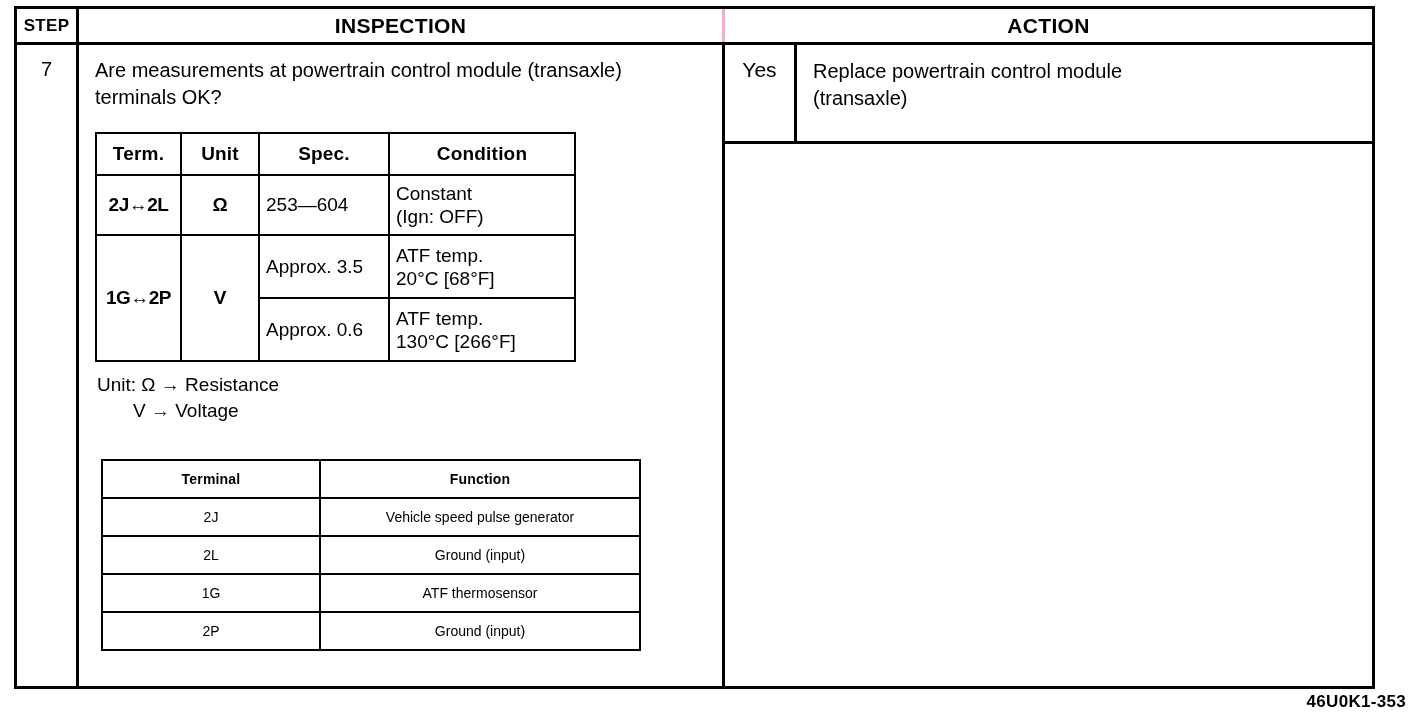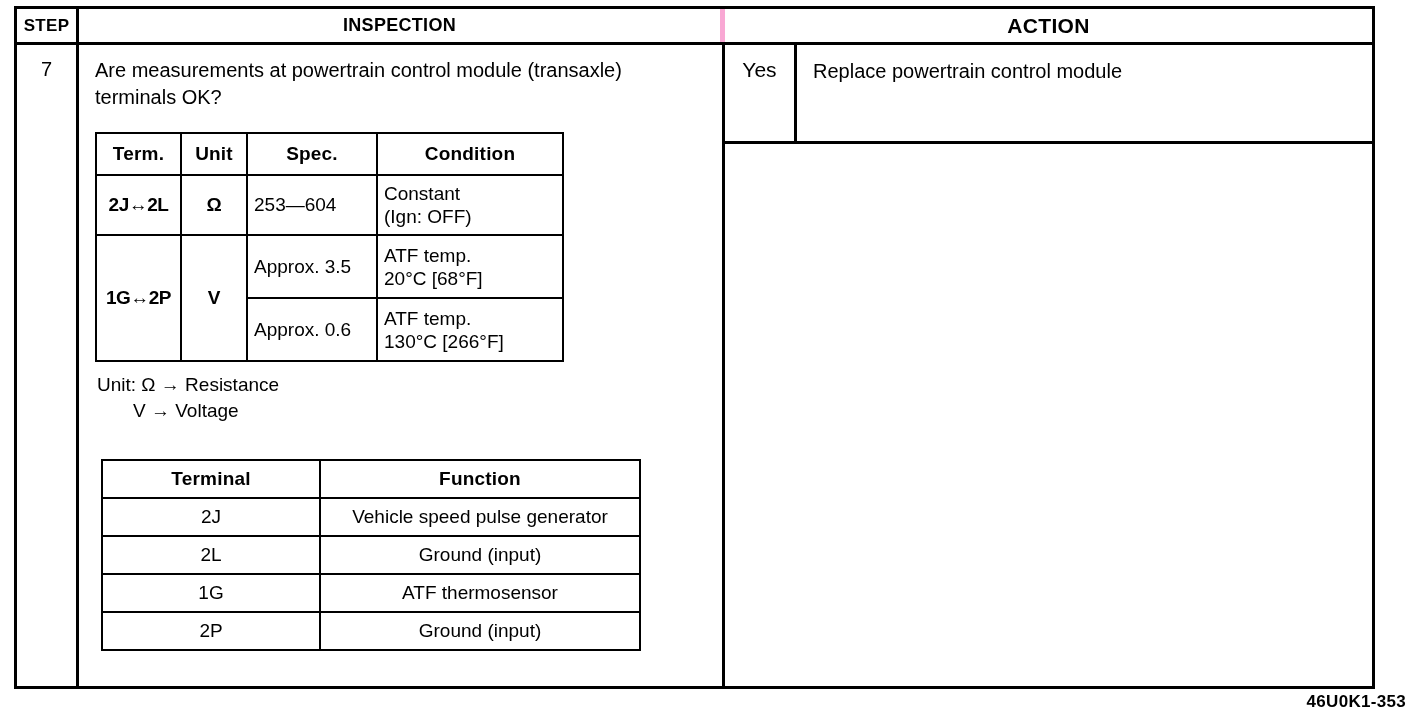--- a/index.html
+++ b/index.html
@@ -39,21 +39,21 @@
     position: absolute;
     top: 0;
     height: 33px;
     line-height: 33px;
     text-align: center;
     font-weight: bold;
     letter-spacing: 0.3px;
     box-sizing: border-box;
   }
   .hdr-step  { left: 0;    width: 62px;  font-size: 17px; border-right: 3px solid #000; }
-  .hdr-insp  { left: 62px; width: 646px; font-size: 18px; border-right: 5px solid #f9a8d4; }
+  .hdr-insp  { left: 62px; width: 646px; font-size: 21px; border-right: 3px solid #f9a8d4; }
   .hdr-act   { left: 708px; right: 0;    font-size: 21px; border-radius: 15px; }
 
   
   .body-row {
     position: absolute;
     left: 0; top: 36px; right: 0; bottom: 0;
   }
   .col-step {
     position: absolute;
     left: 0; top: 0; width: 62px; height: 100%;
@@ -143,21 +143,21 @@
   }
   .spec th {
     font-weight: bold;
     text-align: center;
     font-size: 19px;
     letter-spacing: 0.2px;
     height: 30px;
     padding: 9px 4px;
   }
   .spec .c-term { width: 85px; }
-  .spec .c-unit { width: 66px; border-radius: 11px; }
+  .spec .c-unit { width: 78px; border-radius: 11px; }
   .spec .c-spec { width: 130px; }
   .spec .c-cond { width: 186px; }
   .td-term {
     text-align: center;
     font-weight: bold;
     font-size: 17px;
     letter-spacing: -0.5px;
   }
   .td-unit {
     text-align: center;
@@ -189,21 +189,21 @@
   .term-tbl {
     border-collapse: collapse;
     margin: 34px 0 0 6px;
     table-layout: fixed;
     width: 538px;
   }
   .term-tbl th, .term-tbl td {
     border: 2px solid #000;
     box-sizing: border-box;
     text-align: center;
-    font-size: 19px;
+    font-size: 14px;
     height: 38px;
     padding: 0 4px;
   }
   .term-tbl th {
     font-weight: bold;
     letter-spacing: 0.2px;
   }
   .term-tbl .c-t { width: 218px; }
   .term-tbl .c-f { width: 320px; }
 
@@ -309,20 +309,21 @@
       </table>
 
     </div>
 
     <div class="col-act">
 
       <div class="ans ans-yes">
         <div class="ans-label">Yes</div>
         <div class="ans-body">
           <div>Replace powertrain control module</div>
+          <div>(transaxle)</div>
         </div>
       </div>
 
 
     </div>
 
   </div>
 </div>
 
 <div class="footer-code">46U0K1-353</div>

